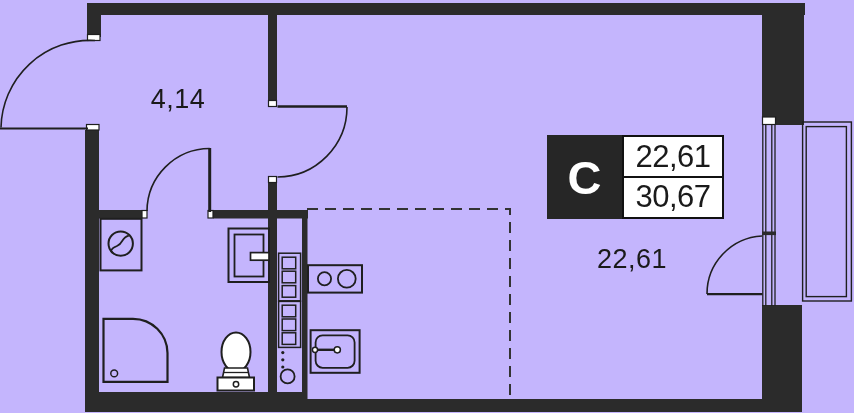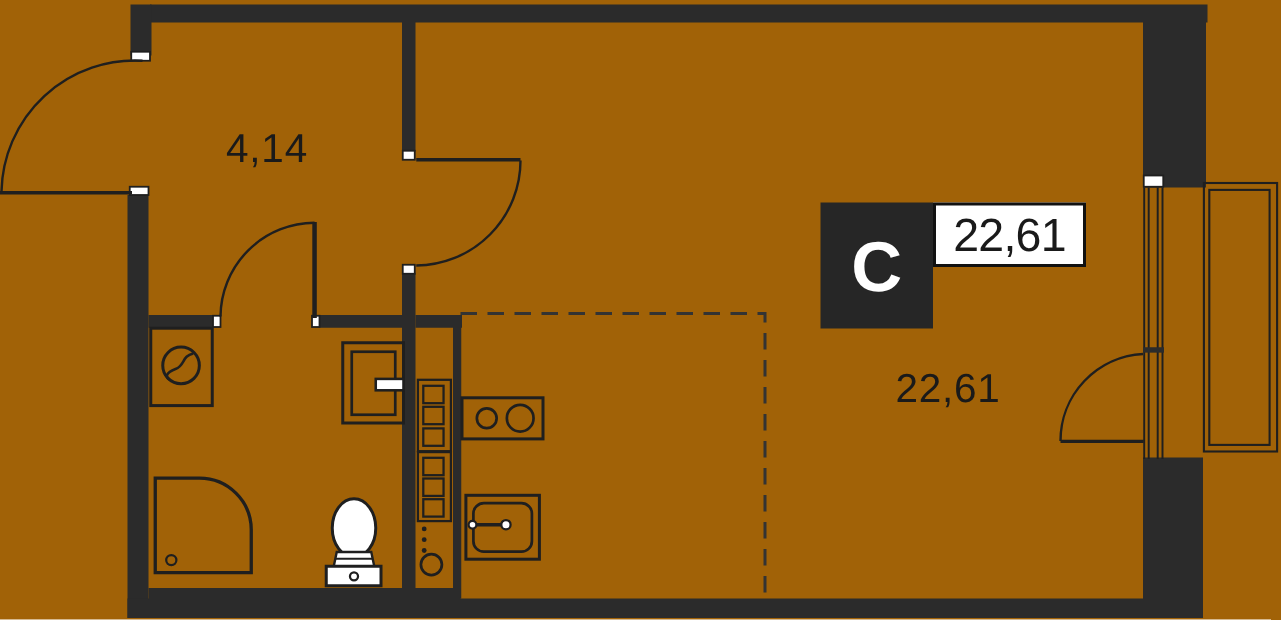--- a/index.html
+++ b/index.html
@@ -1,19 +1,19 @@
 <!DOCTYPE html>
 <html><head>
 <meta charset="utf-8">
 <style>
   html,body{margin:0;padding:0;background:#ffffff;}
   #floor-plan{
     position:relative;
     width:854px;height:413px;
-    background:#a16207;
+    background:#c4b5fd;
     font-family:"Liberation Sans", sans-serif;
     overflow:hidden;
   }
   #plan-svg{position:absolute;left:0;top:0;}
   .area-label{
     position:absolute;
     font-size:27px;line-height:1;
     color:#1a1a1a;
     text-align:center;
     letter-spacing:0.5px;
@@ -157,16 +157,17 @@
 
   <div class="area-label" style="left:135px;top:86px;width:86px;">4,14</div>
 
 
   <div class="area-label" style="left:588px;top:246px;width:88px;">22,61</div>
 
   <div id="unit-box">
     <div class="unit-letter">С</div>
     <div class="unit-cells">
       <div class="unit-cell">22,61</div>
+      <div class="unit-cell second">30,67</div>
     </div>
   </div>
 
 </div>
 
 </body></html>

